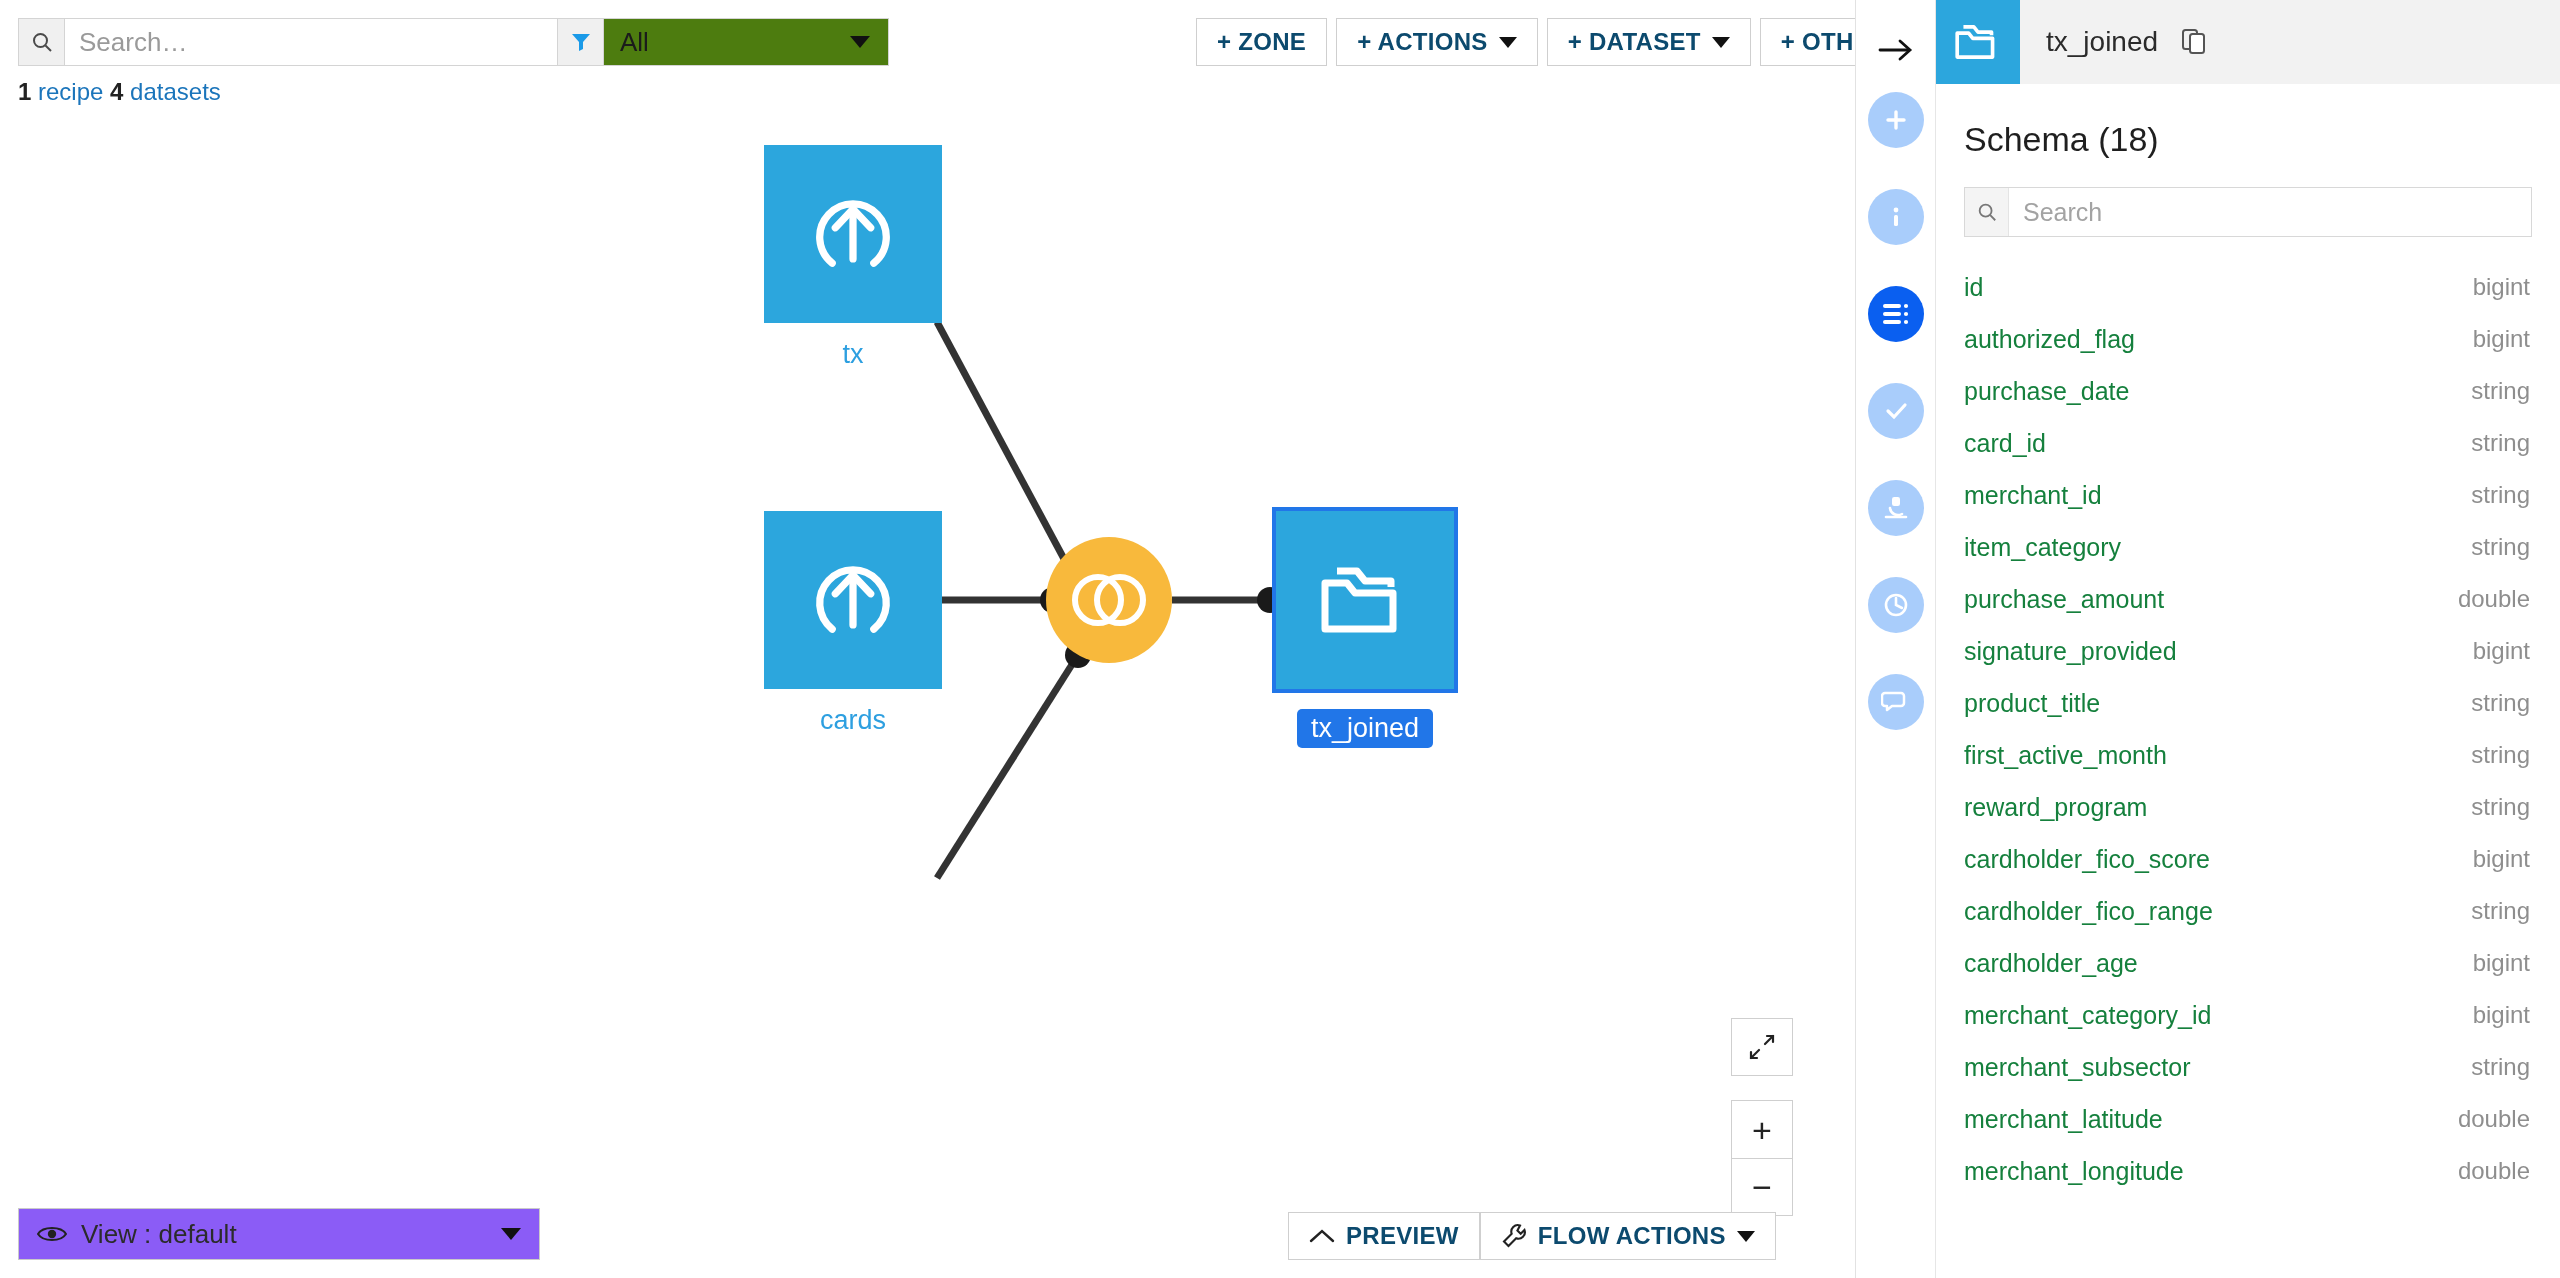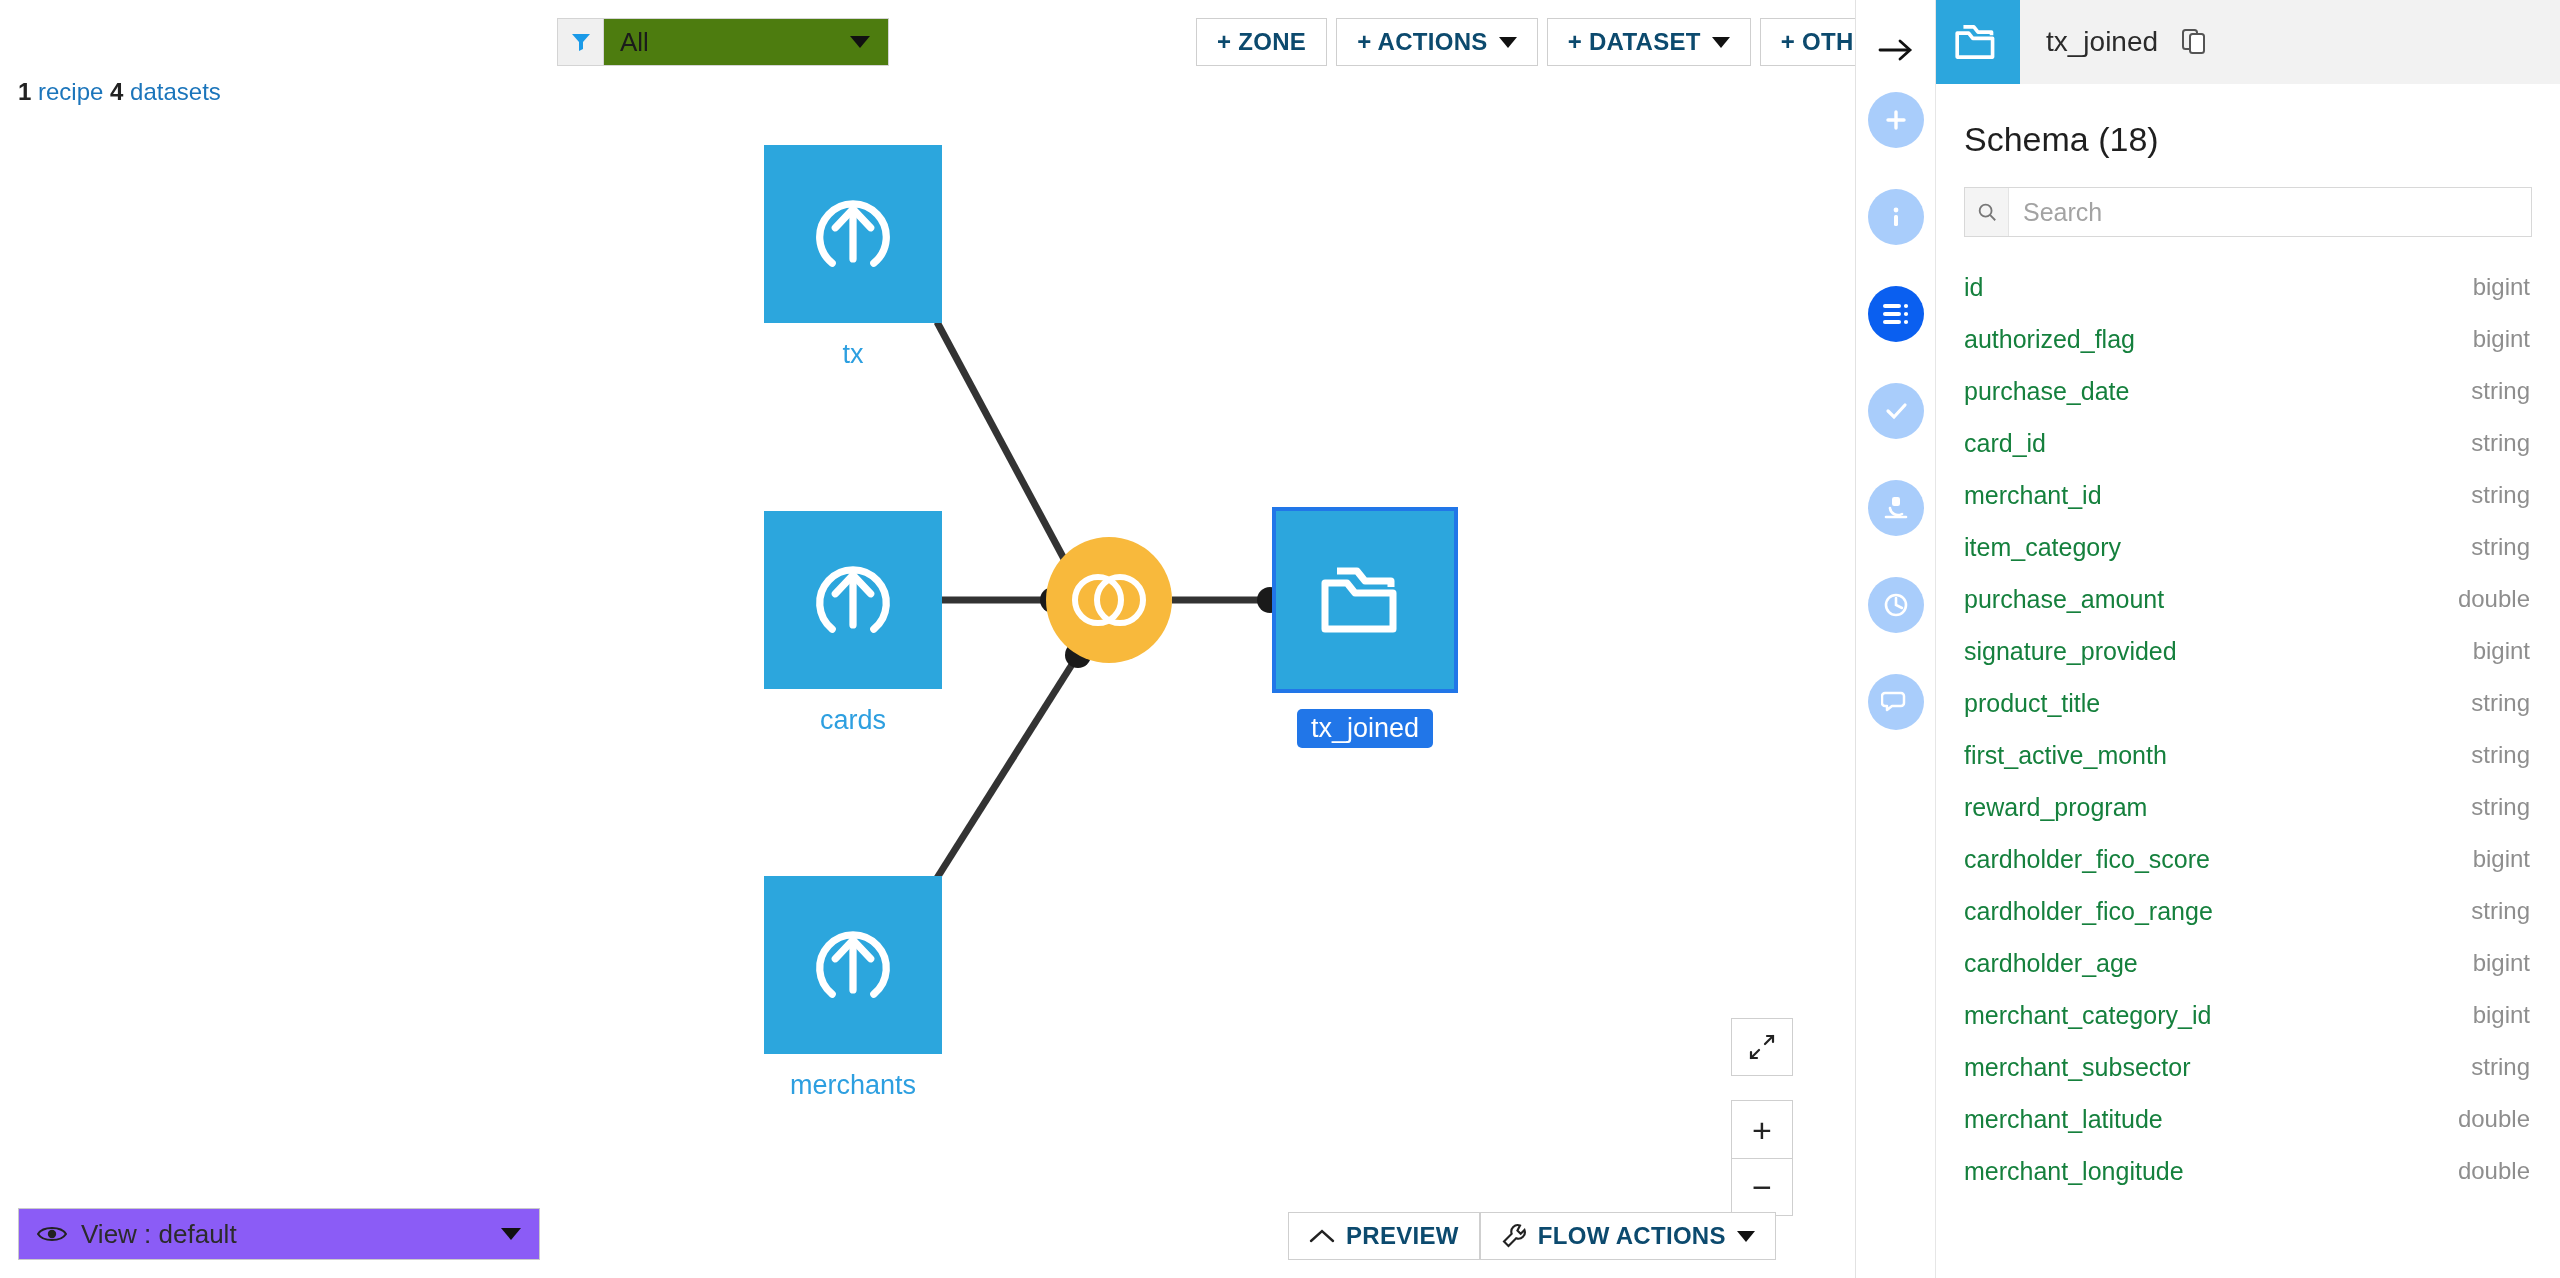--- a/index.html
+++ b/index.html
@@ -216,20 +216,29 @@
 </style>
 </head>
 <body>
 
 <div class="app">
 
   <div class="flow-area">
 
     <div class="top-bar">
 
+      <div class="search-wrap">
+        <div class="search-icon-box">
+          <svg width="24" height="24" viewBox="0 0 24 24" fill="none" stroke="#4a4a4a" stroke-width="2">
+            <circle cx="10.5" cy="10.5" r="6.5"></circle>
+              <line x1="15.5" y1="15.5" x2="21" y2="21"></line>
+          </svg>
+        </div>
+        <input class="search-input" value="" placeholder="Search…" style="">
+      </div>
 
       <div class="filter-wrap">
         <div class="filter-icon-box">
           <svg width="24" height="24" viewBox="0 0 24 24">
             <path d="M3 4h18l-7 8v7l-4 2v-9z" fill="#1a9ae8"></path>
           </svg>
         </div>
         <span class="filter-label">All</span>
         <span class="caret-down"></span>
       </div>
@@ -288,30 +297,20 @@
         <div class="node-box">
           <svg width="104" height="104" viewBox="0 0 100 100" fill="none" stroke="#fff" stroke-width="7" stroke-linecap="round">
             <path d="M30 78 A32 32 0 1 1 70 78"></path>
             <line x1="50" y1="26" x2="50" y2="74"></line>
             <polyline points="33,44 50,26 67,44"></polyline>
           </svg>
         </div>
         <div class="node-label">cards</div>
       </div>
 
-      <div class="node" style="left:764px; top:876px;">
-        <div class="node-box">
-          <svg width="104" height="104" viewBox="0 0 100 100" fill="none" stroke="#fff" stroke-width="7" stroke-linecap="round">
-            <path d="M30 78 A32 32 0 1 1 70 78"></path>
-            <line x1="50" y1="26" x2="50" y2="74"></line>
-            <polyline points="33,44 50,26 67,44"></polyline>
-          </svg>
-        </div>
-        <div class="node-label">merchants</div>
-      </div>
 
       <div class="recipe-node" style="left:1046px; top:537px;">
         <svg width="78" height="60" viewBox="0 0 78 60" fill="none" stroke="#fff" stroke-width="6">
           <circle cx="28" cy="30" r="23"></circle>
           <circle cx="50" cy="30" r="23"></circle>
         </svg>
       </div>
 
       <div class="node" style="left:1272px; top:507px;">
         <div class="node-box selected">

